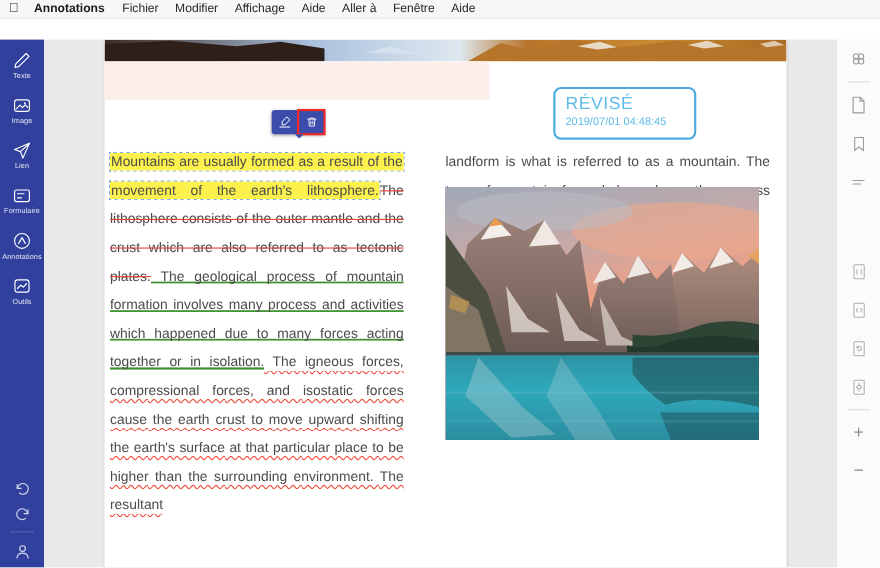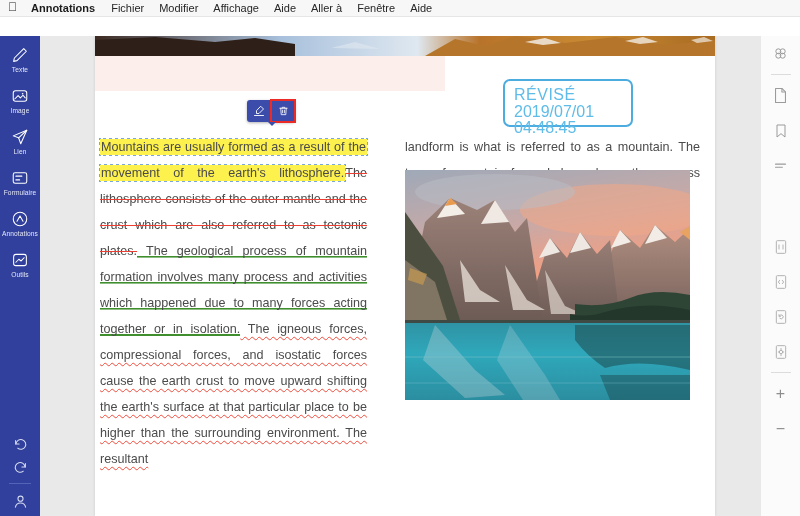--- a/index.html
+++ b/index.html
@@ -160,21 +160,21 @@
   
   .stamp {
     position: absolute; left: 408px; top: 43px;
     width: 130px; height: 48px;
     border: 2px solid #4cacdf; border-radius: 7px;
     padding: 5px 9px 0 9px;
   }
   .stamp-title {
     font-size: 16px; color: #5fbce8; letter-spacing: .5px; line-height: 18px;
   }
-  .stamp-date { font-size: 16px; color: #5fbce8; line-height: 16px; }
+  .stamp-date { font-size: 10px; color: #5fbce8; line-height: 16px; }
 
   
   .popup {
     position: absolute; left: 152px; top: 64px;
     width: 48px; height: 22px;
     background: #3b4cab; border-radius: 3px;
     display: flex; align-items: center;
     box-shadow: 0 1px 3px rgba(0,0,0,.3);
   }
   .popup::after {

